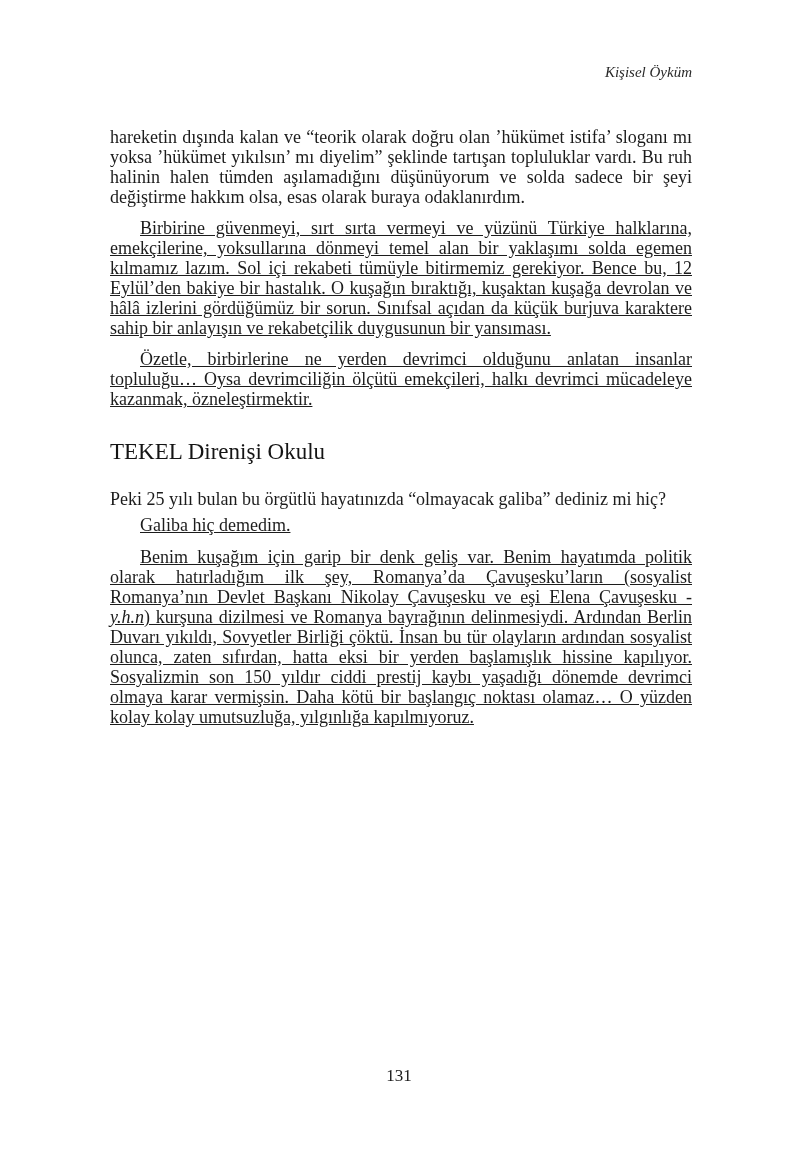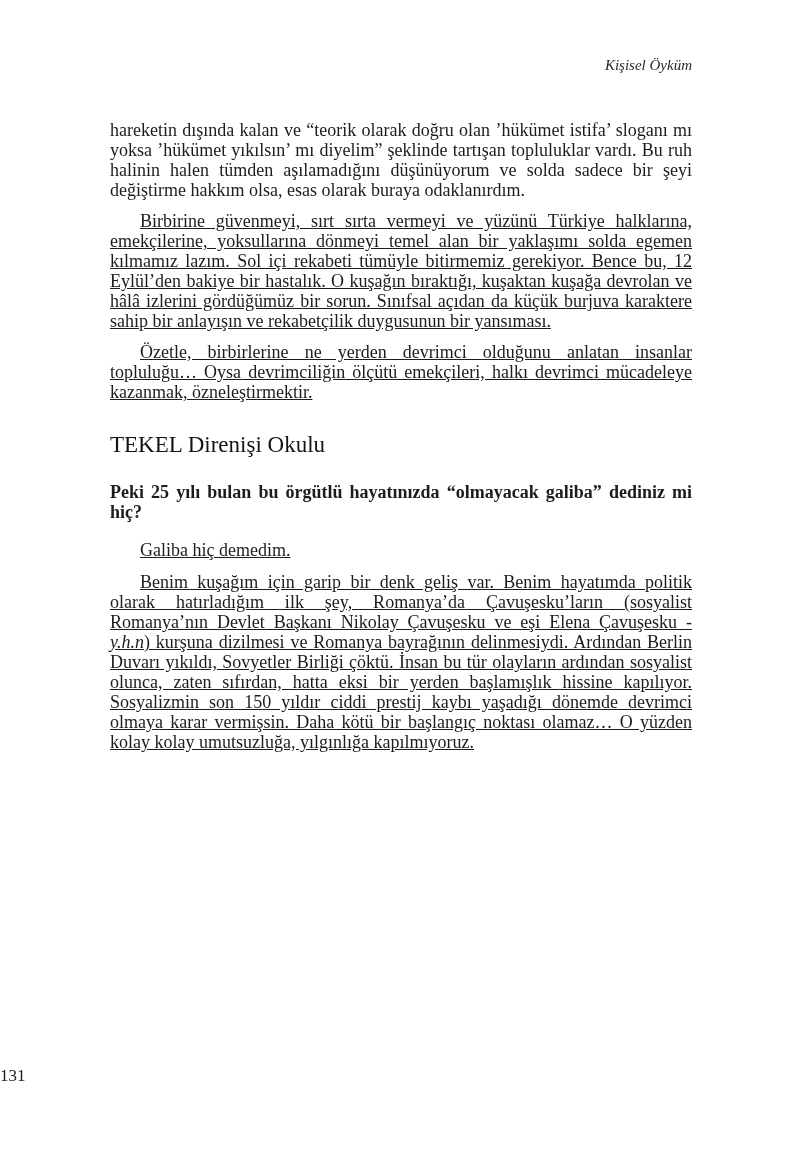--- a/index.html
+++ b/index.html
@@ -13,21 +13,21 @@
     height: 1152px;
     background: #ffffff;
     font-family: "Liberation Serif", serif;
     color: #1c1c1c;
     overflow: hidden;
   }
   .content {
     position: absolute;
     left: 110px;
     right: 106px;
-    top: 57px;
+    top: 64px;
   }
   .running-header {
     text-align: right;
     font-style: italic;
     font-size: 15px;
     color: #2a2a2a;
     margin: 0 0 46px 0;
   }
   p.para {
     font-size: 18px;
@@ -39,35 +39,35 @@
     text-indent: 30px;
     text-decoration: underline;
   }
   h2.section-heading {
     font-size: 23px;
     font-weight: normal;
     margin: 30px 0 24px 0;
     color: #141414;
   }
   p.question {
-    font-weight: bold;
-    margin-bottom: 18px;
+    font-weight: normal;
+    margin-bottom: 6px;
   }
   p.answer-short {
     margin-bottom: 12px;
   }
   .italic-note {
     font-style: italic;
   }
   .page-number {
     position: absolute;
     left: 0;
     right: 0;
     bottom: 66px;
-    text-align: left;
+    text-align: center;
     font-size: 17px;
     color: #1c1c1c;
   }
 </style>
 </head>
 <body>
 
 <div class="book-page">
   <div class="content">
 

